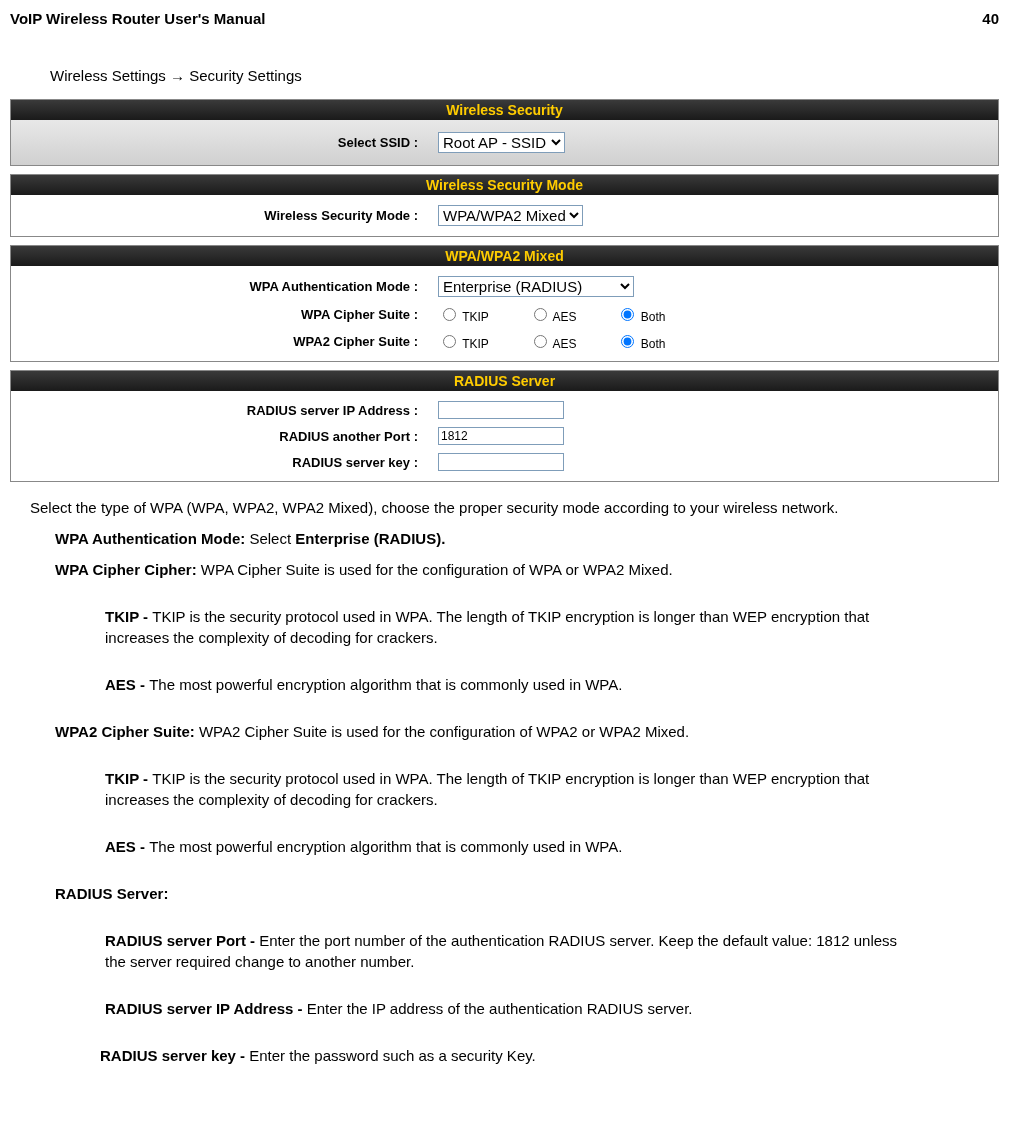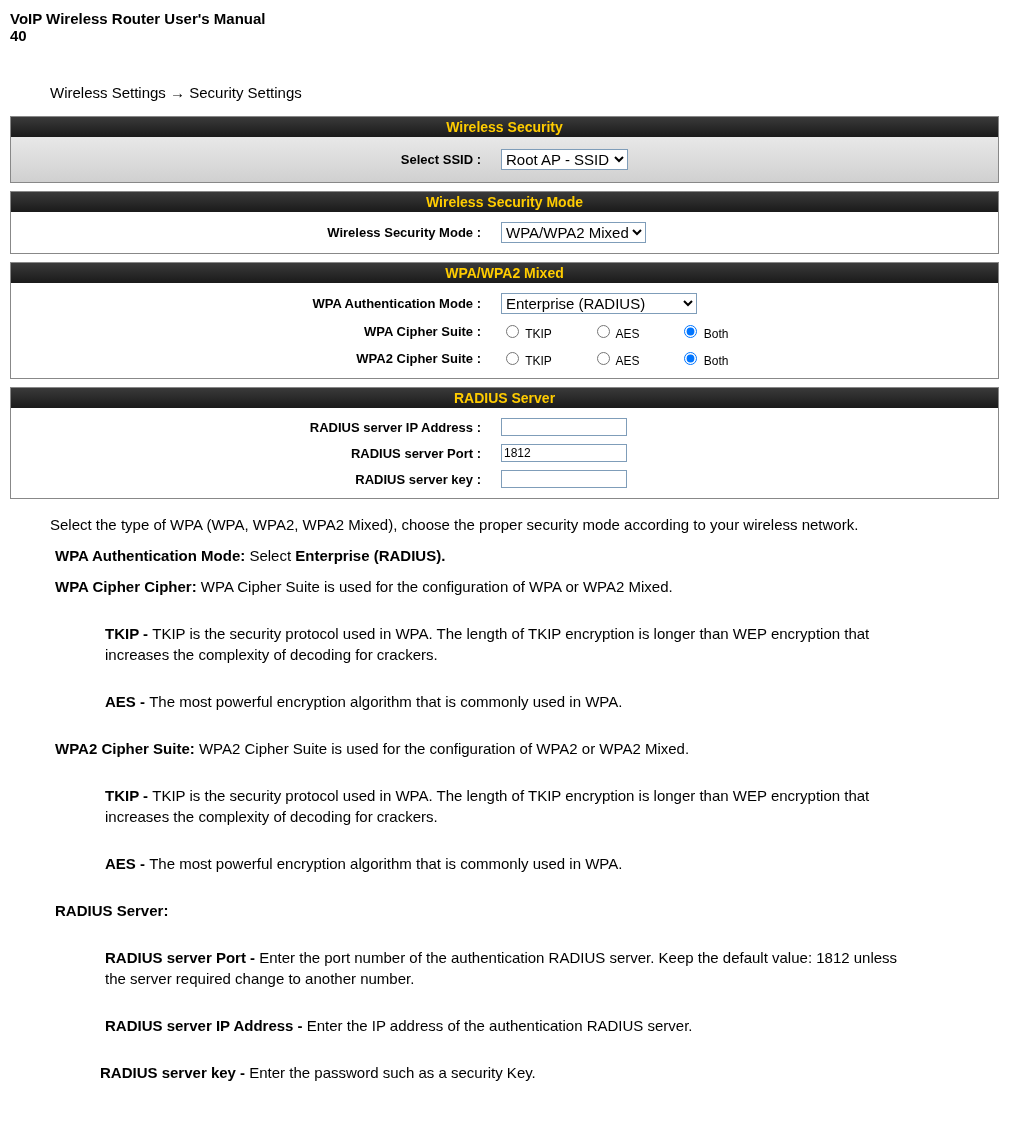--- a/index.html
+++ b/index.html
@@ -4,52 +4,52 @@
 <style>
   body {
     font-family: Arial, Helvetica, sans-serif;
     margin: 0;
     padding: 10px;
     width: 1009px;
     box-sizing: border-box;
     font-size: 15px;
     color: #000;
   }
-  .header-row { display: flex; justify-content: space-between; font-weight: bold; margin-bottom: 40px; flex-direction: column; }
+  .header-row { display: flex; justify-content: space-between; font-weight: bold; margin-bottom: 40px; }
   .breadcrumb { margin-left: 40px; margin-bottom: 15px; font-size: 15px; }
   .panel { border: 1px solid #888; margin-bottom: 8px; background: #fff; }
   .panel-header {
     background: linear-gradient(#3a3a3a, #1a1a1a);
     color: #ffcc00;
     font-weight: bold;
     text-align: center;
     padding: 2px;
     font-family: Verdana, sans-serif;
     font-size: 14px;
   }
   .panel-body { padding: 6px 0; }
   .row { display: flex; align-items: center; padding: 4px 0; }
   .label-col {
-    width: 490px;
+    width: 427px;
     text-align: right;
     padding-right: 20px;
     font-weight: bold;
     font-family: Verdana, sans-serif;
     font-size: 13px;
     box-sizing: border-box;
   }
   .val-col { display: flex; align-items: center; gap: 20px; }
   select { border:1px solid #7f9db9; font-size:15px; background:#fff; }
   input[type=text] { border:1px solid #7f9db9; font-size:12px; width:120px; }
   .radio-group label { font-size: 12px; margin-right: 20px; font-family: Verdana, sans-serif; }
   .gray-header-strip {
     background: linear-gradient(#e8e8e8, #d0d0d0);
     padding: 8px 0;
   }
-  .body-text { margin: 15px 40px 10px 40px; line-height: 1.4; }
+  .body-text { margin: 15px 40px 10px 20px; line-height: 1.4; }
   .body-text-b { margin: 10px 45px; line-height: 1.4; }
   .sub-text { margin: 26px 95px; line-height: 1.4; }
   .sub-text-r { margin: 10px 90px 10px 90px; line-height: 1.4; }
   b { font-weight: bold; }
 </style>
 </head>
 <body>
 
 <div class="header-row">
   <span>VoIP Wireless Router User's Manual</span>
@@ -119,21 +119,21 @@
 <div class="panel">
   <div class="panel-header">RADIUS Server</div>
   <div class="panel-body">
     <div class="row">
       <div class="label-col">RADIUS server IP Address :</div>
       <div class="val-col">
           <input type="text" value="" style="">
         </div>
     </div>
     <div class="row">
-      <div class="label-col">RADIUS server Port :</div>
+      <div class="label-col">RADIUS another Port :</div>
       <div class="val-col">
           <input type="text" value="1812" style="">
         </div>
     </div>
     <div class="row">
       <div class="label-col">RADIUS server key :</div>
       <div class="val-col">
           <input type="text" value="" style="">
         </div>
     </div>

